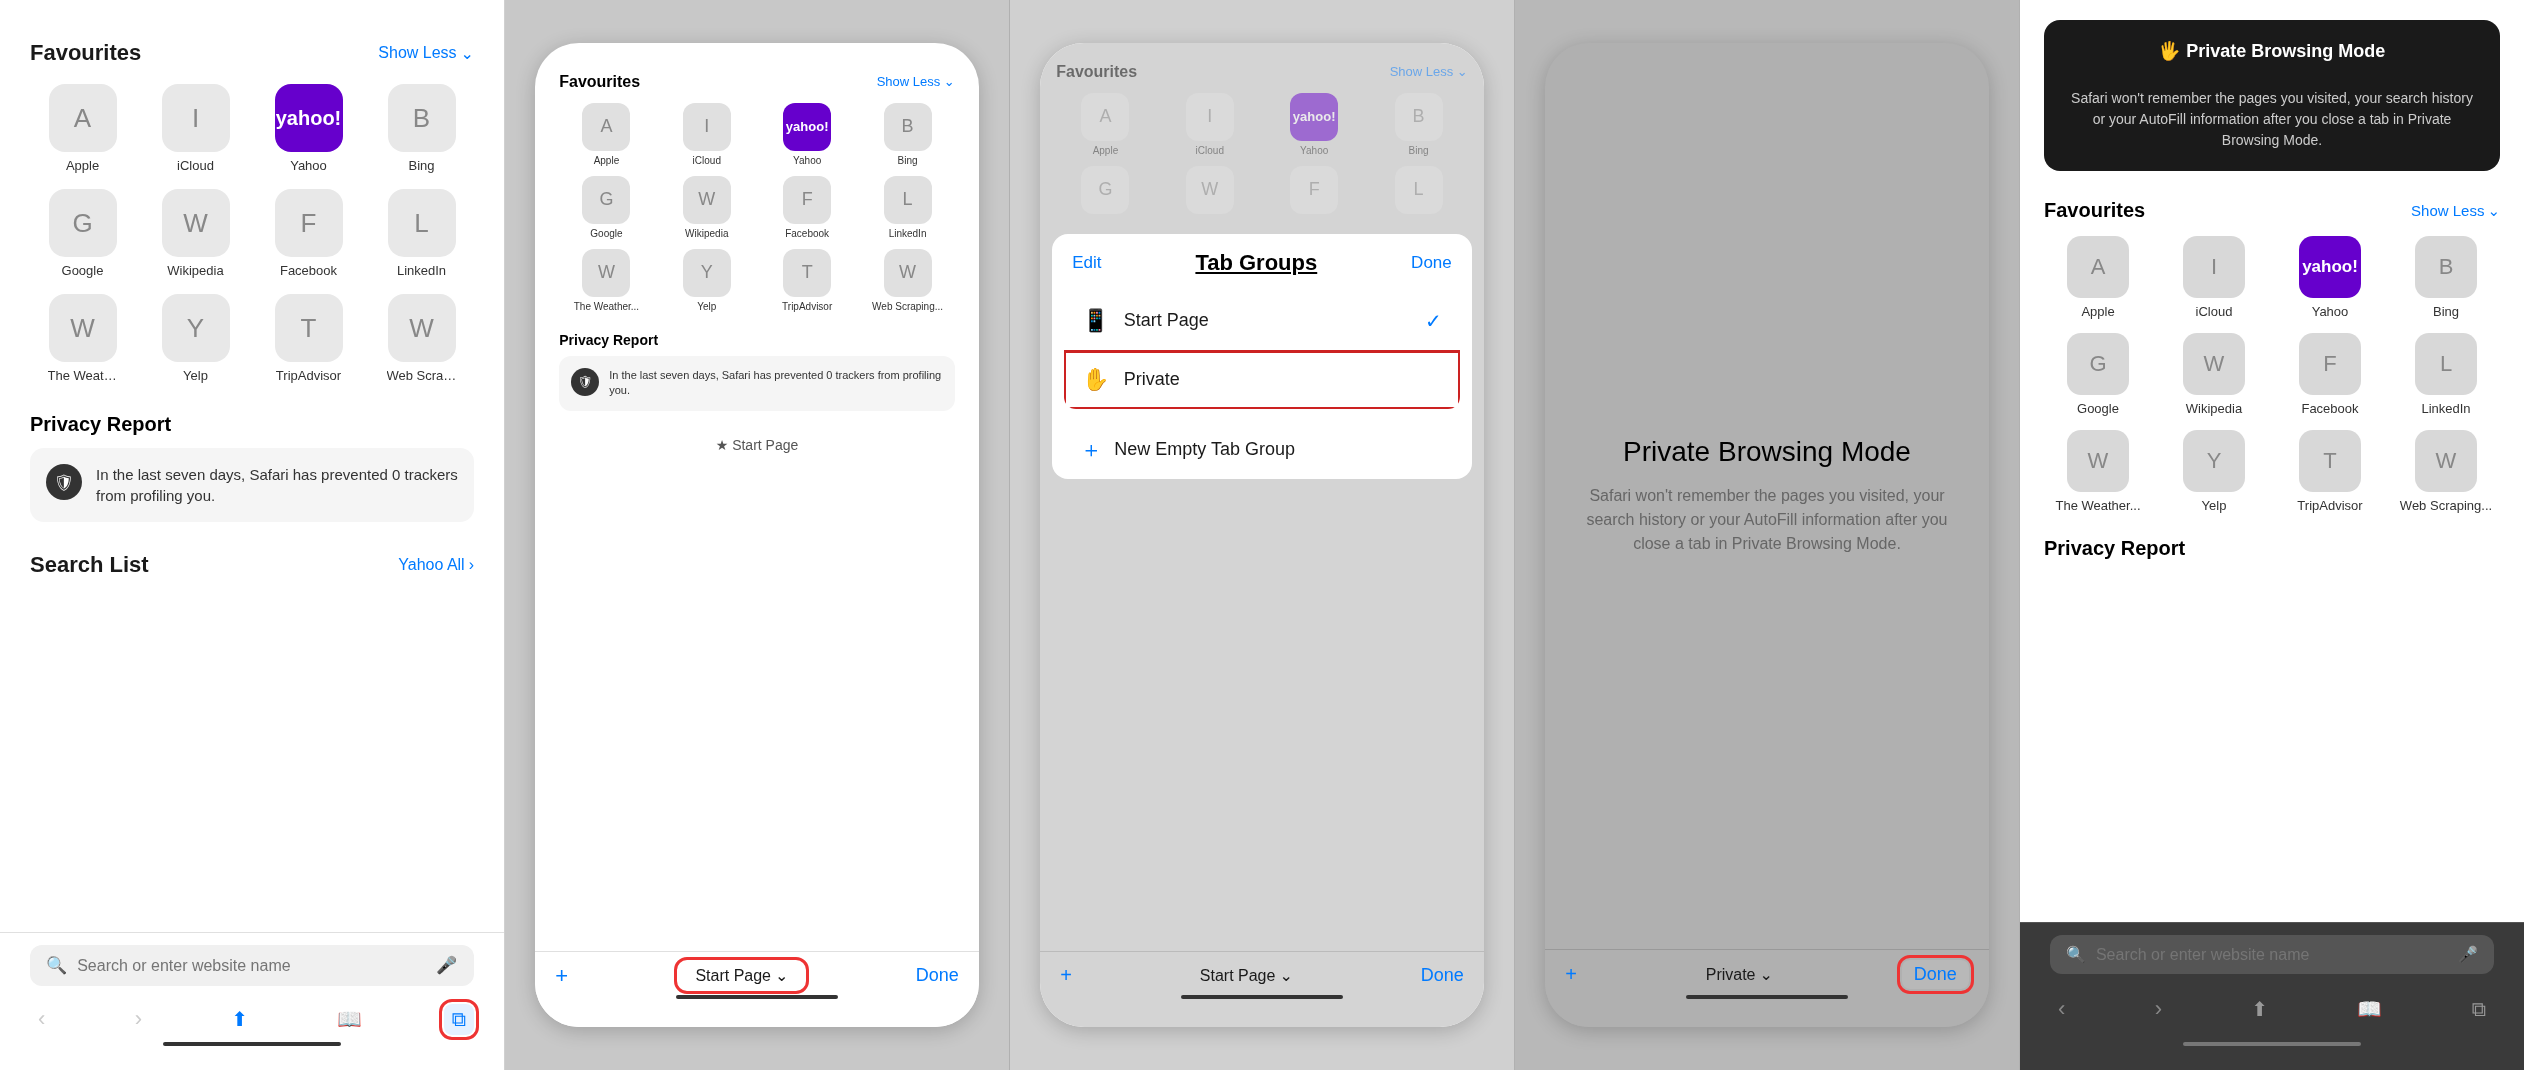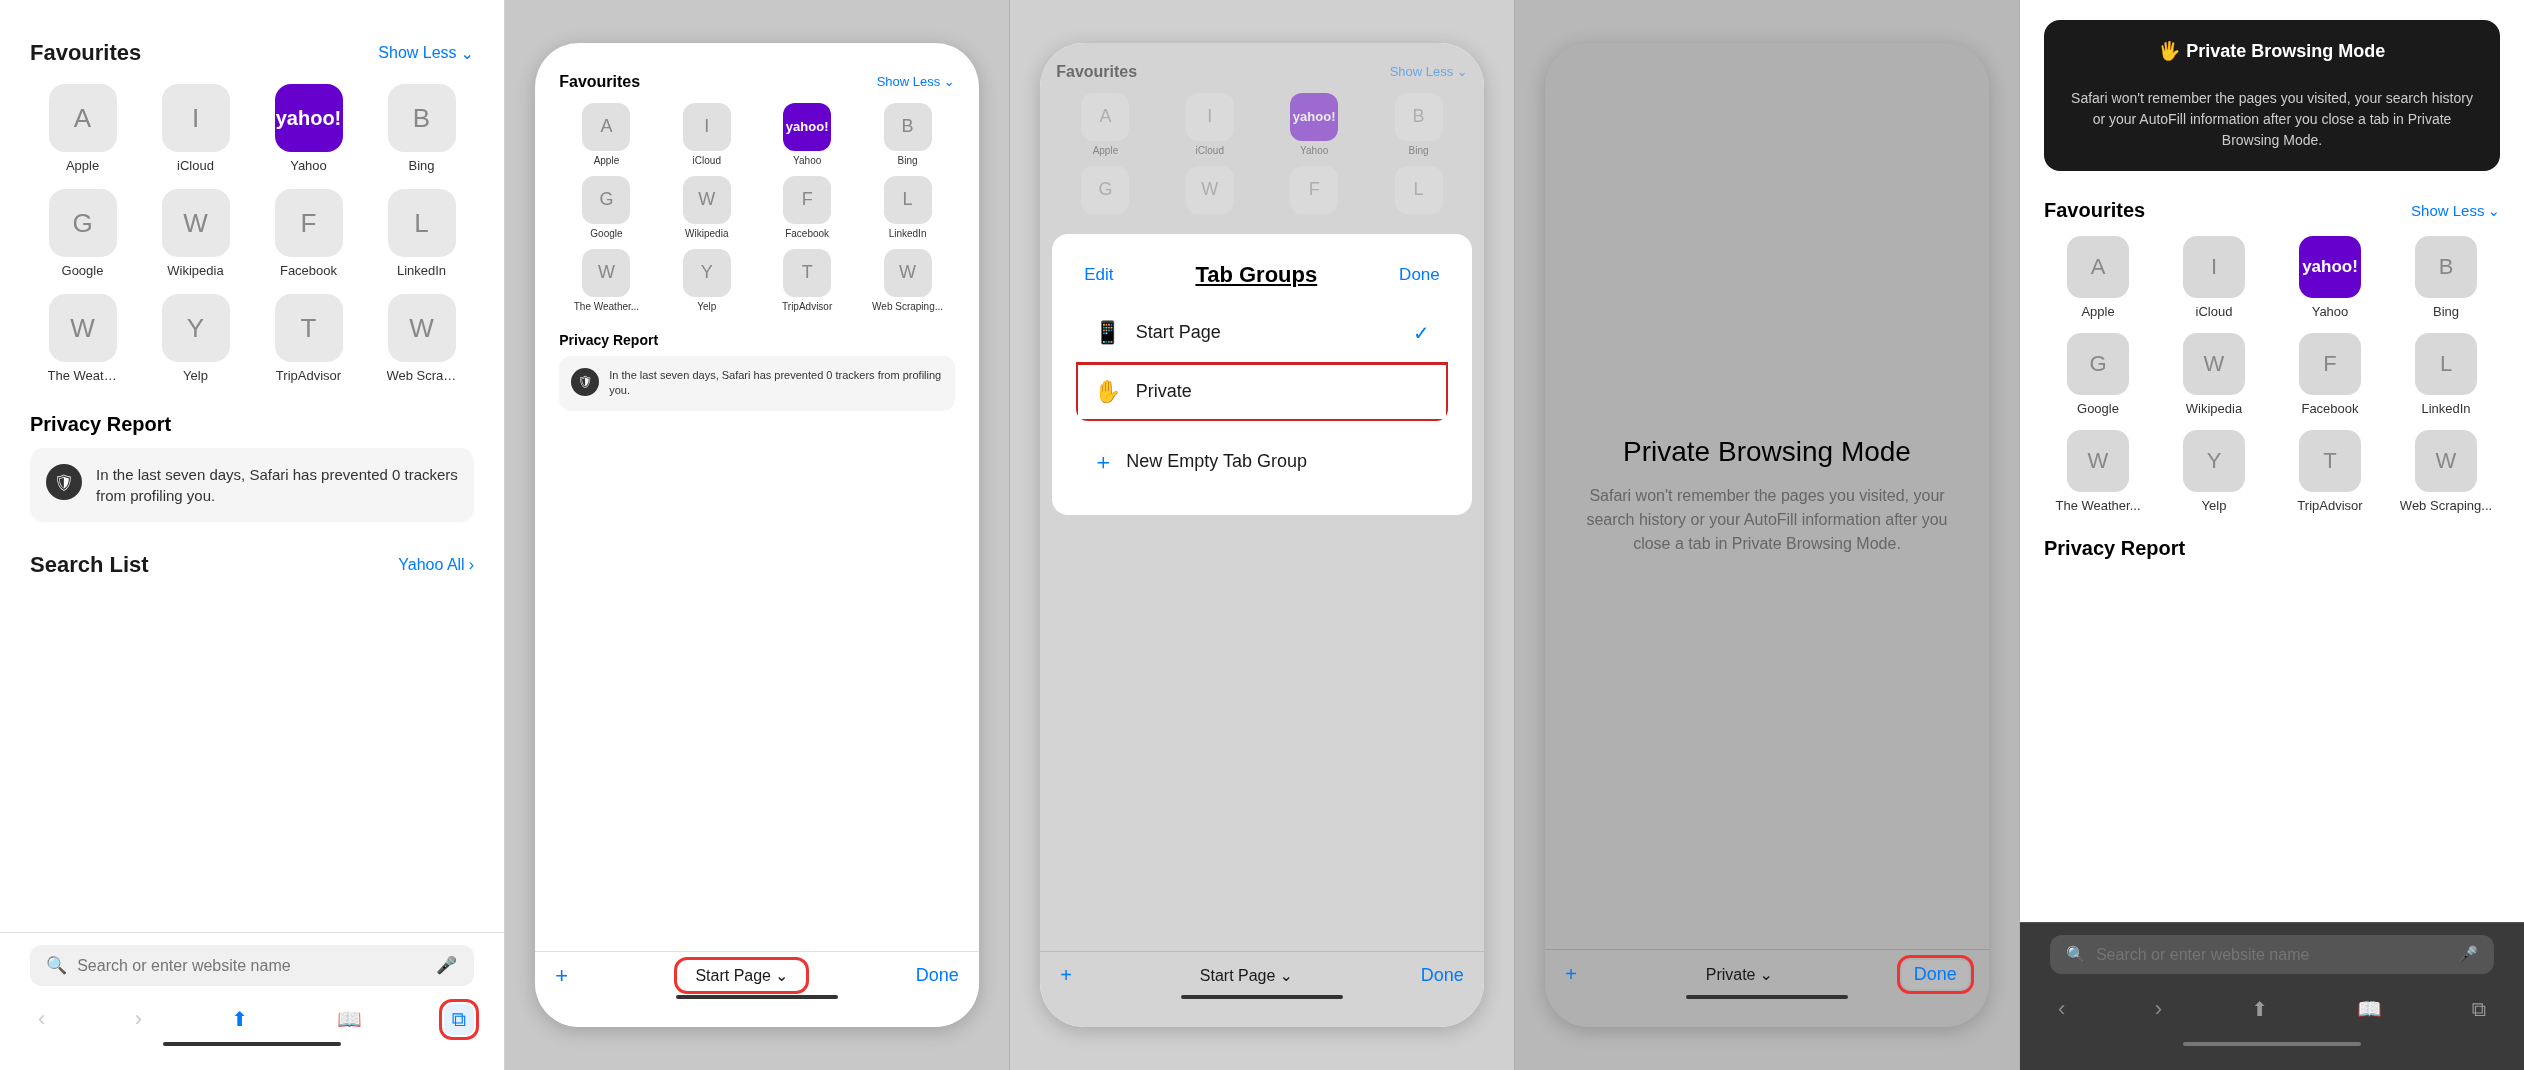--- a/index.html
+++ b/index.html
@@ -701,20 +701,21 @@
         <div class="fav-item-mini">
             <div class="fav-icon-mini">W</div>
             <span class="fav-label-mini">Web Scraping...</span>
           </div>
       </div>
       <div class="privacy-report-title" style="font-size:14px;margin-bottom:8px;">Privacy Report</div>
       <div class="privacy-card-mini">
         <div class="privacy-icon-mini">🛡</div>
         <span class="privacy-text-mini">In the last seven days, Safari has prevented 0 trackers from profiling you.</span>
       </div>
+      <div class="start-page-link">★ Start Page</div>
     </div>
     <div class="device-bottom">
       <div class="device-nav">
         <span class="dev-nav-btn" style="font-size:22px;">+</span>
         <span class="dev-nav-center red-outline" style="padding:4px 16px;border-radius:8px;">
           Start Page <span>⌄</span>
         </span>
         <span class="dev-nav-done">Done</span>
       </div>
       <div class="home-indicator"></div>
@@ -756,21 +757,21 @@
             </div>
           <div class="fav-item-mini">
               <div class="fav-icon-mini">F</div>
             </div>
           <div class="fav-item-mini">
               <div class="fav-icon-mini">L</div>
             </div>
         </div>
       </div>
 
-      <div style="background:#fff;border-radius:16px;margin:12px 12px 0;padding:12px;">
+      <div style="background:#fff;border-radius:16px;margin:12px 12px 0;padding:0;">
         <div class="tab-groups-header">
           <span class="tab-groups-edit">Edit</span>
           <span class="tab-groups-title">Tab Groups</span>
           <span class="tab-groups-done">Done</span>
         </div>
         <div class="tab-group-list" style="margin:0 12px 12px;border-radius:12px;">
           <div class="tab-group-item">
             <span class="tab-group-icon">📱</span>
             <span class="tab-group-name">Start Page</span>
             <span class="tab-group-check">✓</span>

